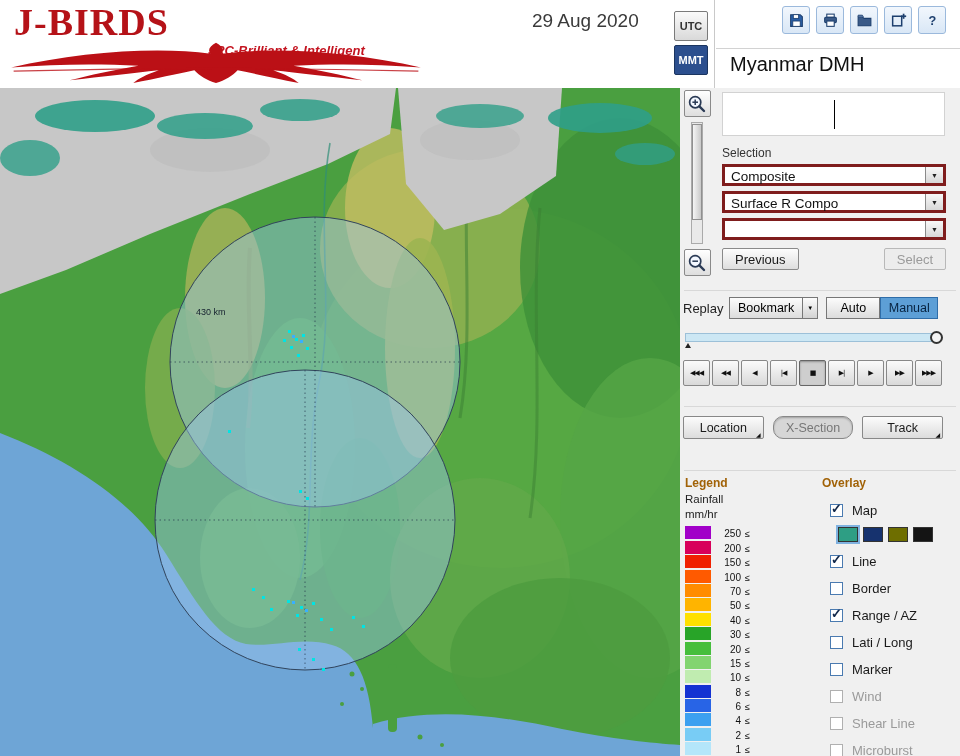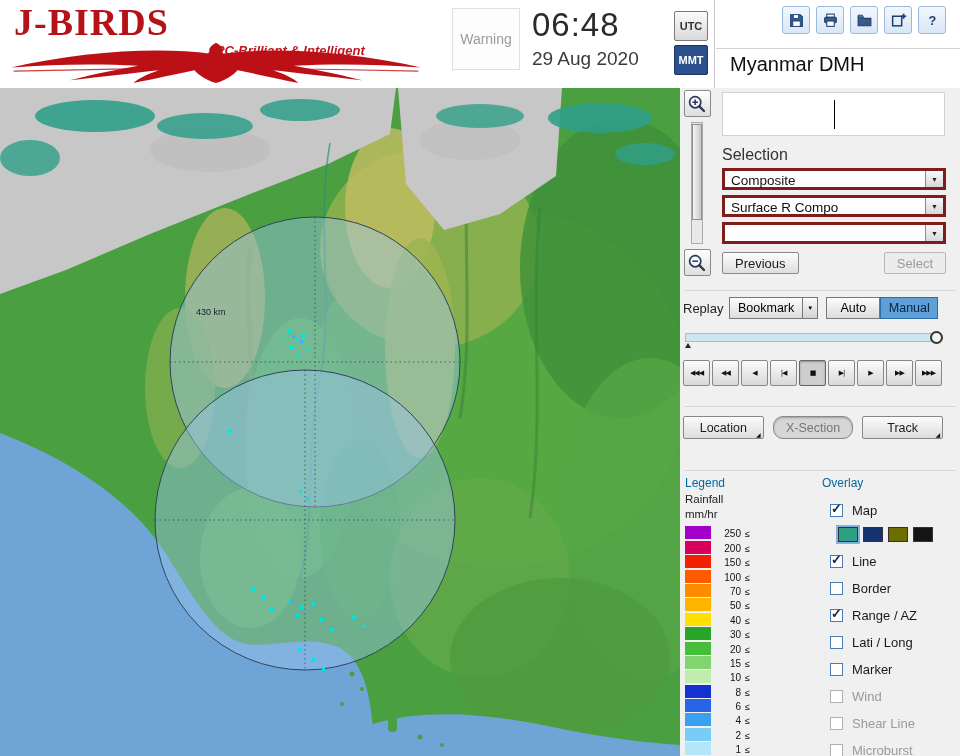--- a/index.html
+++ b/index.html
@@ -35,21 +35,21 @@
   .zoom-btn { width:27px; height:27px; border:1px solid #8a8a8a; border-radius:2px; background:linear-gradient(#ffffff,#dedede); display:flex; align-items:center; justify-content:center; cursor:pointer; padding:0; }
   .zoom-track { width:12px; height:122px; margin:5px 0; background:#e9e9e9; border:1px solid #aaa; position:relative; }
   .zoom-thumb { position:absolute; left:0; top:1px; width:10px; height:96px; background:linear-gradient(90deg,#f5f5f5,#c9c9c9); border:1px solid #909090; }
 
   
   .query-box { position:absolute; left:42px; top:4px; width:223px; height:44px; background:#fff; border:1px solid #d2d2d2; }
   .caret { position:absolute; left:50%; top:7px; width:1px; height:29px; background:#000; }
 
   
   .selection-group { position:absolute; left:42px; top:58px; width:224px; }
-  .group-label { font-size:16px; color:#333; margin-bottom:4px; }
+  .group-label { font-size:12px; color:#333; margin-bottom:4px; }
   .dropdown { position:relative; height:22px; margin-bottom:5px; background:#fff; border:3px solid #7f1d1d; }
   .dd-value { display:block; line-height:20px; padding-left:6px; font-size:13.5px; color:#111; }
   .dd-btn { position:absolute; right:0; top:0; width:18px; height:100%; background:linear-gradient(#f8f8f8,#d8d8d8); border-left:1px solid #8a8a8a; font-size:7px; color:#222; display:flex; align-items:center; justify-content:center; cursor:pointer; }
   .sel-buttons { margin-top:8px; display:flex; justify-content:space-between;gap:48px; }
   .btn { height:22px; font-family:inherit; font-size:13px; color:#1a1a1a; border:1px solid #8a8a8a; border-radius:2px; background:linear-gradient(#fdfdfd,#dedede); padding:0 12px; cursor:pointer; }
   .btn.disabled { color:#9a9a9a; background:#ececec; border-color:#b8b8b8; }
 
   .divider { position:absolute; left:4px; width:272px; height:1px; background:#d8d8d8; }
   .d1 { top:202px; } .d2 { top:318px; } .d3 { top:382px; }
 
@@ -78,21 +78,21 @@
   .data-assist { position:absolute; left:3px; top:328px; width:260px; }
   .da-label { font-size:12.5px; color:#333; margin-bottom:6px; }
   .da-buttons { display:flex; gap:9px; }
   .da-btn { position:relative; width:83px; height:23px; font-family:inherit; font-size:12.5px; color:#1a1a1a; border:1px solid #888; border-radius:2px; background:linear-gradient(#fcfcfc,#dcdcdc); cursor:pointer; }
   .da-btn.pressed { background:#d6d6d6; color:#777; box-shadow:inset 0 1px 2px rgba(0,0,0,.25);border-radius:10px; }
   .corner { display:none; position:absolute; right:2px; bottom:0px; font-size:6px; color:#111; line-height:1; }
   .corner.show { display:block; }
 
   
   .legend-block { position:absolute; left:5px; top:388px; width:136px; }
-  .section-label { font-size:12px; color:#0369a1; }
+  .section-label { font-size:12px; color:#a16207;font-weight:bold; }
   .legend-qty, .legend-unit { font-size:11.5px; color:#222; margin-top:3px; }
   .legend-scale { margin-top:5px; }
   .legend-row { display:flex; align-items:flex-end; height:14.4px; }
   .legend-swatch { width:26px; height:13px; display:inline-block; }
   .legend-value { width:26px; text-align:right; font-size:10px; margin-left:4px; color:#111; }
   .legend-leq { font-size:9px; margin-left:4px; color:#111; }
 
   
   .overlay-block { position:absolute; left:142px; top:388px; width:136px; }
   .overlay-rows { margin-top:10px; padding-left:8px; }
@@ -114,25 +114,21 @@
   <header class="header">
     <div class="logo-title">J-BIRDS</div>
     <div class="logo-sub">
       <div>JRC-Brilliant &amp; Intelligent</div>
       <div>Radar  Dialogic  System</div>
     </div>
     <svg class="eagle" width="420" height="44" viewBox="0 0 330 48" preserveAspectRatio="none">
       <path d="M165,3 C160,7 158,11 161,15 C118,7 58,13 4,30 C40,26 74,26 104,28 C84,33 66,38 50,44 C76,40 100,36 120,33 C110,38 104,42 100,47 C118,42 134,37 148,33 C152,39 158,44 165,47 C172,44 178,39 182,33 C196,37 212,42 230,47 C226,42 220,38 210,33 C230,36 254,40 280,44 C264,38 246,33 226,28 C256,26 290,26 326,30 C272,13 212,7 169,15 C172,11 170,7 165,3 Z" fill="#bb1016"></path>
       <path d="M6,34 C110,30 220,30 324,34" stroke="#bb1016" stroke-width="1.2" fill="none" opacity="0.8"></path>
     </svg>
-    <div class="warning-box">
-      <span>Warning</span>
-    </div>
     <div class="clock">
-      <div class="time">06:48</div>
       <div class="date">29 Aug 2020</div>
     </div>
     <div class="tz">
       <button class="tz-btn">UTC</button>
       <button class="tz-btn active">MMT</button>
     </div>
     <div class="header-vdiv"></div>
     <div class="toolbar">
       <button class="tool-btn">
         <svg width="17" height="17" viewBox="0 0 16 16">

